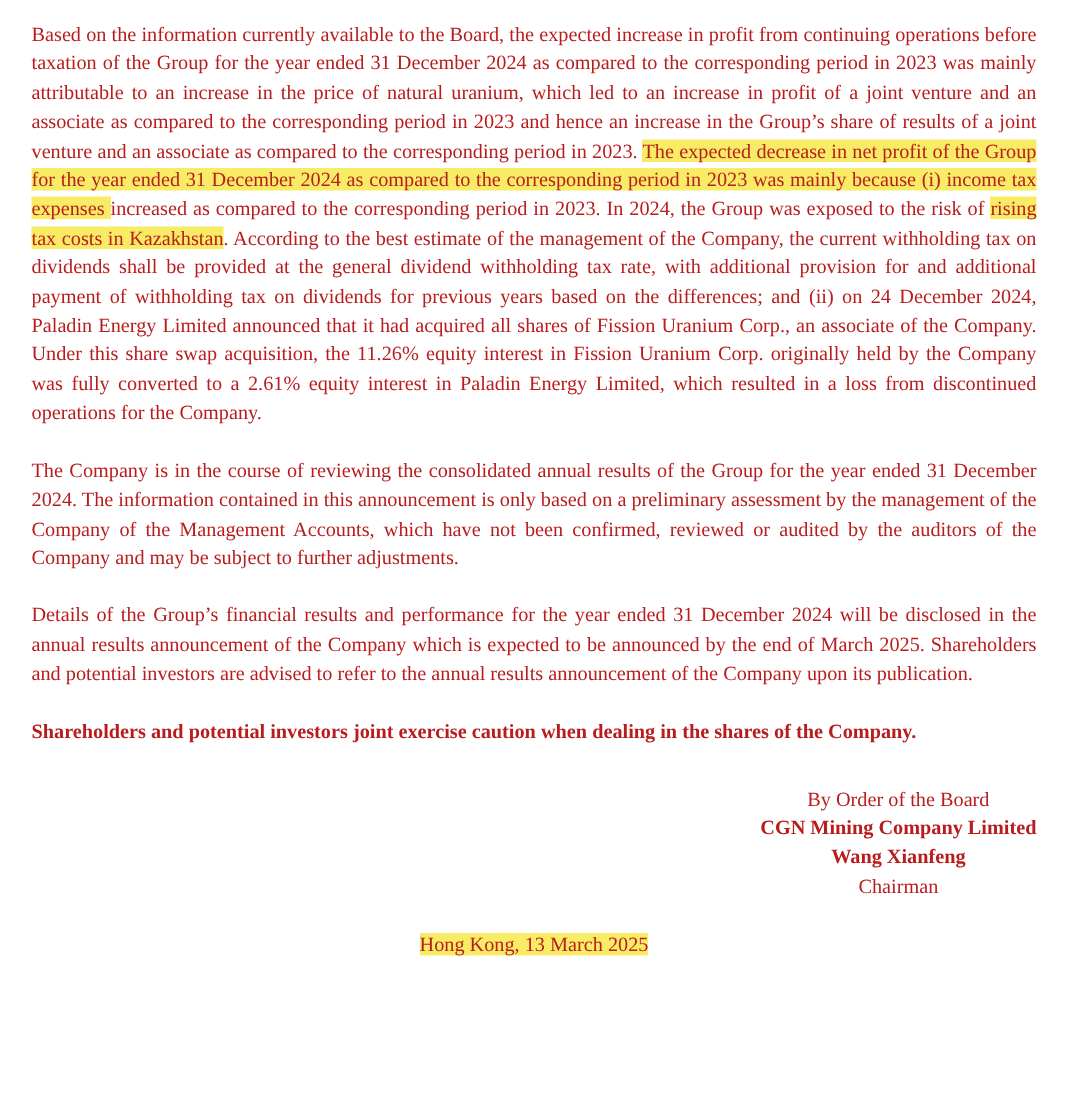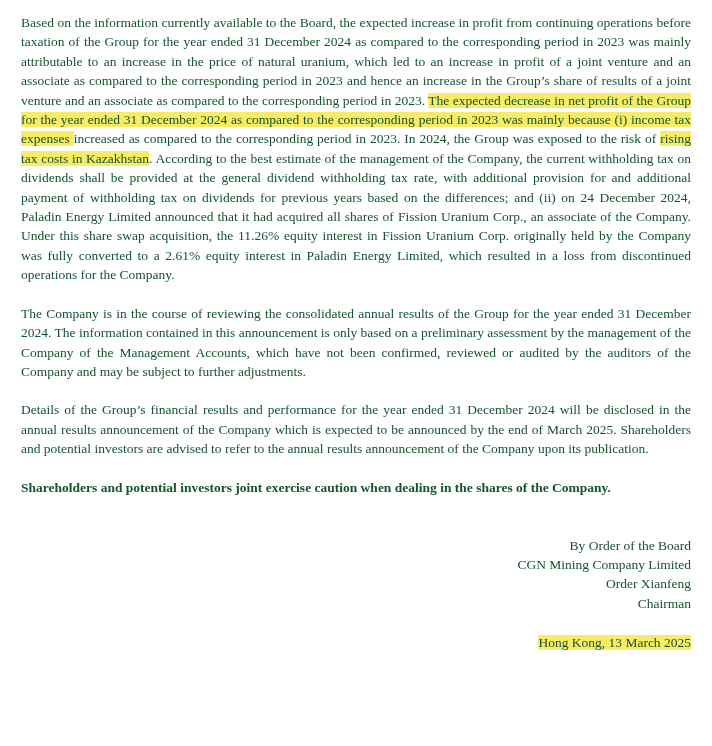--- a/index.html
+++ b/index.html
@@ -9,70 +9,70 @@
   }
   .page {
     width: 712px;
     height: 746px;
     box-sizing: border-box;
     background: #ffffff;
     padding: 13px 21px 0 21px;
     font-family: "Liberation Serif", "DejaVu Serif", serif;
     font-size: 13.5px;
     line-height: 19.4px;
-    color: #14532d;
+    color: #b91c1c;
     overflow: hidden;
   }
   .para {
     margin: 0 0 19px 0;
     text-align: justify;
   }
   .para.caution {
     font-weight: bold;
   }
   .hl {
     background: var(--hl, #F8EC66);
   }
   .signature-block {
     width: fit-content;
     margin-left: auto;
     margin-right: 0;
-    margin-top: 39px;
-    text-align: right;
+    margin-top: 26px;
+    text-align: center;
   }
   .sig-line {
     line-height: 19.2px;
   }
   .sig-company, .sig-name {
-    font-weight: normal;
+    font-weight: bold;
   }
   .sig-title {
   }
   .footer-line {
     margin-top: 20px;
-    text-align: right;
+    text-align: center;
   }
 </style>
 </head>
 <body>
 
 <div class="page">
 
   <p class="para"><span>Based on the information currently available to the Board, the expected increase in profit from continuing operations before taxation of the Group for the year ended 31 December 2024 as compared to the corresponding period in 2023 was mainly attributable to an increase in the price of natural uranium, which led to an increase in profit of a joint venture and an associate as compared to the corresponding period in 2023 and hence an increase in the Group’s share of results of a joint venture and an associate as compared to the corresponding period in 2023. </span><span class="hl">The expected decrease in net profit of the Group for the year ended 31 December 2024 as compared to the corresponding period in 2023 was mainly because (i) income tax expenses </span><span>increased as compared to the corresponding period in 2023. In 2024, the Group was exposed to the risk of </span><span class="hl">rising tax costs in Kazakhstan</span><span>. According to the best estimate of the management of the Company, the current withholding tax on dividends shall be provided at the general dividend withholding tax rate, with additional provision for and additional payment of withholding tax on dividends for previous years based on the differences; and (ii) on 24 December 2024, Paladin Energy Limited announced that it had acquired all shares of Fission Uranium Corp., an associate of the Company. Under this share swap acquisition, the 11.26% equity interest in Fission Uranium Corp. originally held by the Company was fully converted to a 2.61% equity interest in Paladin Energy Limited, which resulted in a loss from discontinued operations for the Company.</span></p>
 
   <p class="para"><span>The Company is in the course of reviewing the consolidated annual results of the Group for the year ended 31 December 2024. The information contained in this announcement is only based on a preliminary assessment by the management of the Company of the Management Accounts, which have not been confirmed, reviewed or audited by the auditors of the Company and may be subject to further adjustments.</span></p>
 
   <p class="para"><span>Details of the Group’s financial results and performance for the year ended 31 December 2024 will be disclosed in the annual results announcement of the Company which is expected to be announced by the end of March 2025. Shareholders and potential investors are advised to refer to the annual results announcement of the Company upon its publication.</span></p>
 
   <p class="para caution"><span>Shareholders and potential investors joint exercise caution when dealing in the shares of the Company.</span></p>
 
   <div class="signature-block">
     <div class="sig-line sig-order">By Order of the Board</div>
     <div class="sig-line sig-company">CGN Mining Company Limited</div>
-    <div class="sig-line sig-name">Order Xianfeng</div>
+    <div class="sig-line sig-name">Wang Xianfeng</div>
     <div class="sig-line sig-title">Chairman</div>
   </div>
 
   <div class="footer-line">
     <span class="hl">Hong Kong, 13 March 2025</span>
   </div>
 
 </div>
 
 </body></html>

